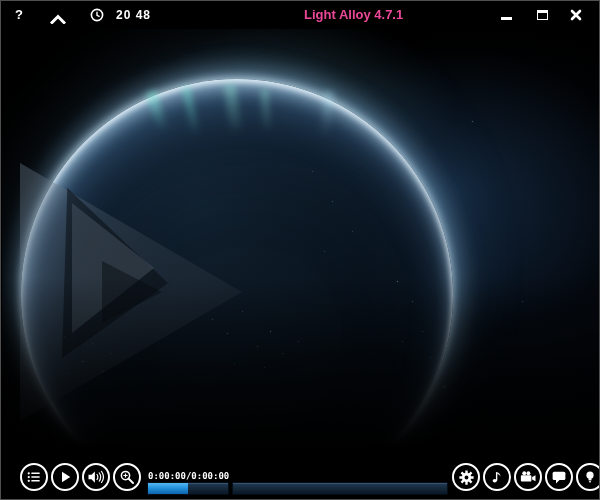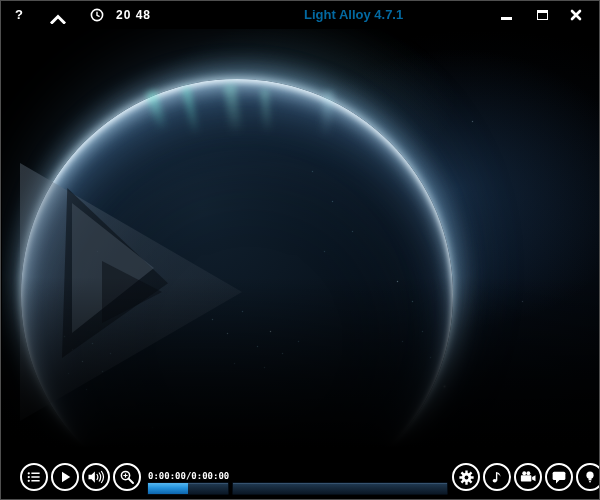--- a/index.html
+++ b/index.html
@@ -8,21 +8,21 @@
     position:relative; width:600px; height:500px;
     background:#000; border:1px solid #4f4f4f; overflow:hidden;
     font-family:"Liberation Sans", sans-serif;
   }
   
   .titlebar { position:absolute; left:0; top:0; width:100%; height:28px; background:#000; z-index:40; }
   .tb-help { position:absolute; left:14px; top:6px; color:#fff; font-size:13px; font-weight:bold; cursor:default; }
   .tb-chevron { position:absolute; left:49px; top:9px; }
   .tb-clock { position:absolute; left:89px; top:7px; }
   .tb-time { position:absolute; left:115px; top:7px; color:#fff; font-size:12px; font-weight:bold; letter-spacing:1px;text-align:right; }
-  .tb-title { position:absolute; left:303px; top:6px; color:#0369a1; font-size:13px; font-weight:bold; }
+  .tb-title { position:absolute; left:303px; top:6px; color:#ec4899; font-size:13px; font-weight:bold; }
   .tb-btn { position:absolute; top:4px; width:22px; height:20px; display:flex; align-items:center; justify-content:center; }
   .tb-min { left:494px; } .tb-max { left:530px; } .tb-close { left:564px; }
   .min-glyph { width:11px; height:3px; background:#fff; margin-top:7px; }
   .max-glyph { width:11px; height:10px; border:1px solid #fff; border-top:3px solid #fff; }
   
   .video { position:absolute; left:1px; top:28px; width:598px; height:427px; background:#000; overflow:hidden; }
   .haze { position:absolute; inset:0;
     background:
       radial-gradient(ellipse 260px 200px at 455px 160px, rgba(45,90,140,0.33), transparent 70%),
       radial-gradient(ellipse 420px 320px at 480px 240px, rgba(25,55,95,0.25), transparent 75%),

